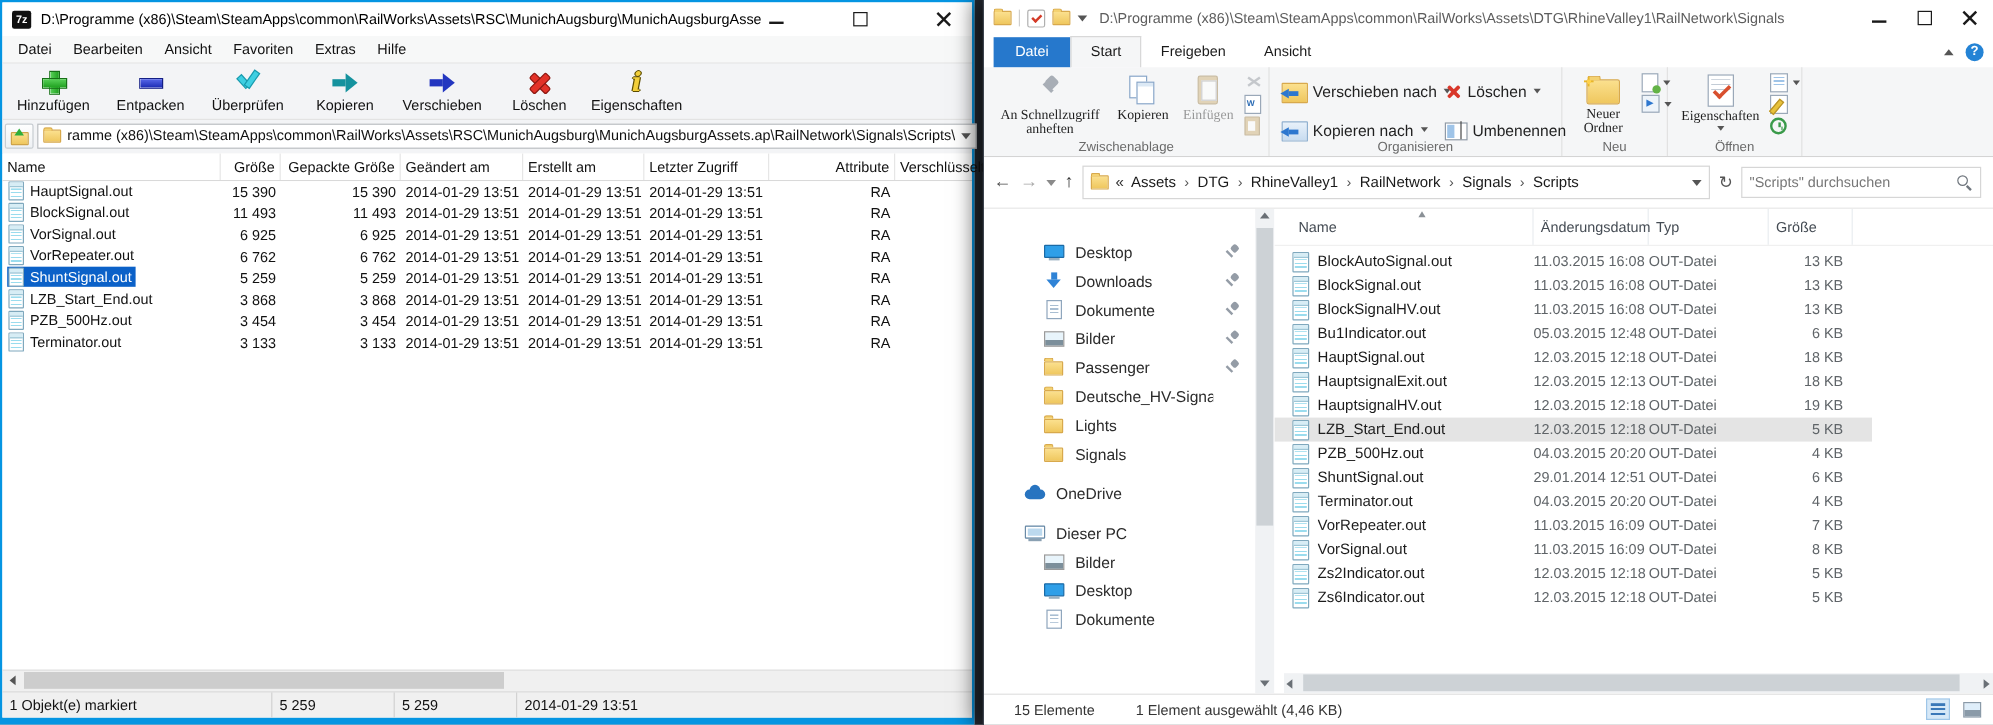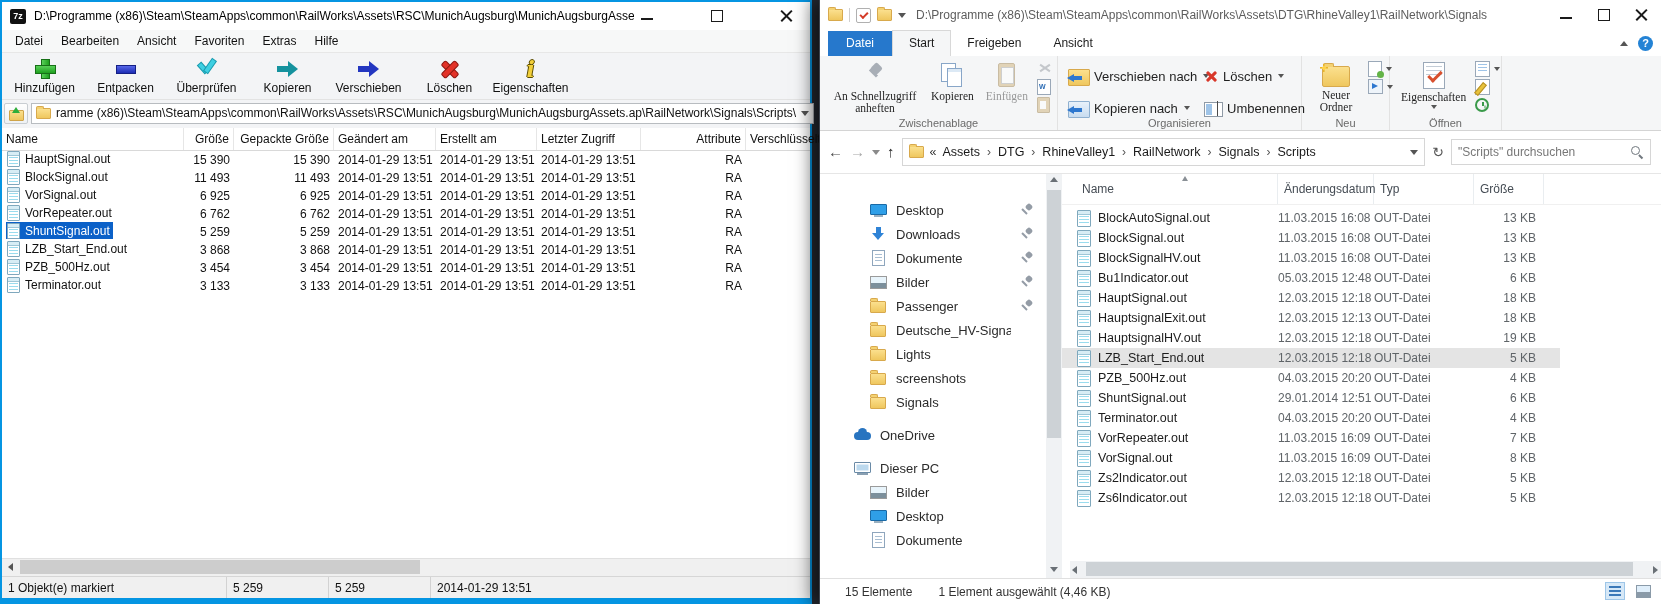--- a/index.html
+++ b/index.html
@@ -270,21 +270,21 @@
   .fn{font-size:12.5px;color:#1c1c1c;white-space:nowrap;overflow:hidden;}
   .fd,.ft{font-size:12px;color:#5f6call;color:#5f6468;white-space:nowrap;}
   .fs{font-size:12px;color:#5f6468;text-align:right;padding-right:8px;white-space:nowrap;}
   .hscrollex{position:absolute;left:8px;right:0;bottom:0;height:17px;background:#f0f2f4;display:flex;align-items:center;}
   .he-left{position:absolute;left:2px;}
   .he-right{position:absolute;right:3px;}
   .he-thumb{position:absolute;left:16px;right:28px;top:1px;height:14px;background:#cdd2d6;}
 
   .statusex{height:25px;border-top:1px solid #e0e0e0;background:#fff;display:flex;align-items:center;padding:0 8px 0 25px;flex:none;position:relative;}
   .stx{font-size:12px;color:#333;white-space:nowrap;}
-  .stx + .stx{margin-left:26px;}
+  .stx + .stx{margin-left:34px;}
   .viewbtns{position:absolute;right:8px;top:3px;display:flex;gap:8px;}
   .vb{width:20px;height:18px;position:relative;}
   .vb-details{background:#d6e8f7;box-shadow:inset 0 0 0 1px #9ec6e8;}
   .vb-details::after{content:"";position:absolute;left:4px;top:4px;width:12px;height:10px;
     background:repeating-linear-gradient(180deg,#3a78b8 0 2px,transparent 2px 4px);}
   .vb-thumbs::after{content:"";position:absolute;left:3px;top:3px;width:13px;height:11px;border:1px solid #8a9aa8;
     background:linear-gradient(180deg,#dfeefa 0 6px,#8a9aa8 6px);}
 </style>
 </head>
 <body>
@@ -707,25 +707,20 @@
     <span class="slabel">Deutsche_HV-Signale_V6.2</span>
     <span class="pin-ico"></span>
   </div>
 
   <div class="sitem" data-indent="1">
     <span class="si" data-icon="folder-icon"></span>
     <span class="slabel">Lights</span>
     <span class="pin-ico"></span>
   </div>
 
-  <div class="sitem" data-indent="1">
-    <span class="si" data-icon="folder-icon"></span>
-    <span class="slabel">screenshots</span>
-    <span class="pin-ico"></span>
-  </div>
 
   <div class="sitem" data-indent="1">
     <span class="si" data-icon="folder-icon"></span>
     <span class="slabel">Signals</span>
     <span class="pin-ico"></span>
   </div>
 
   <div class="sitem gap" data-indent="0">
     <span class="si" data-icon="onedrive-cloud-icon"></span>
     <span class="slabel">OneDrive</span>

